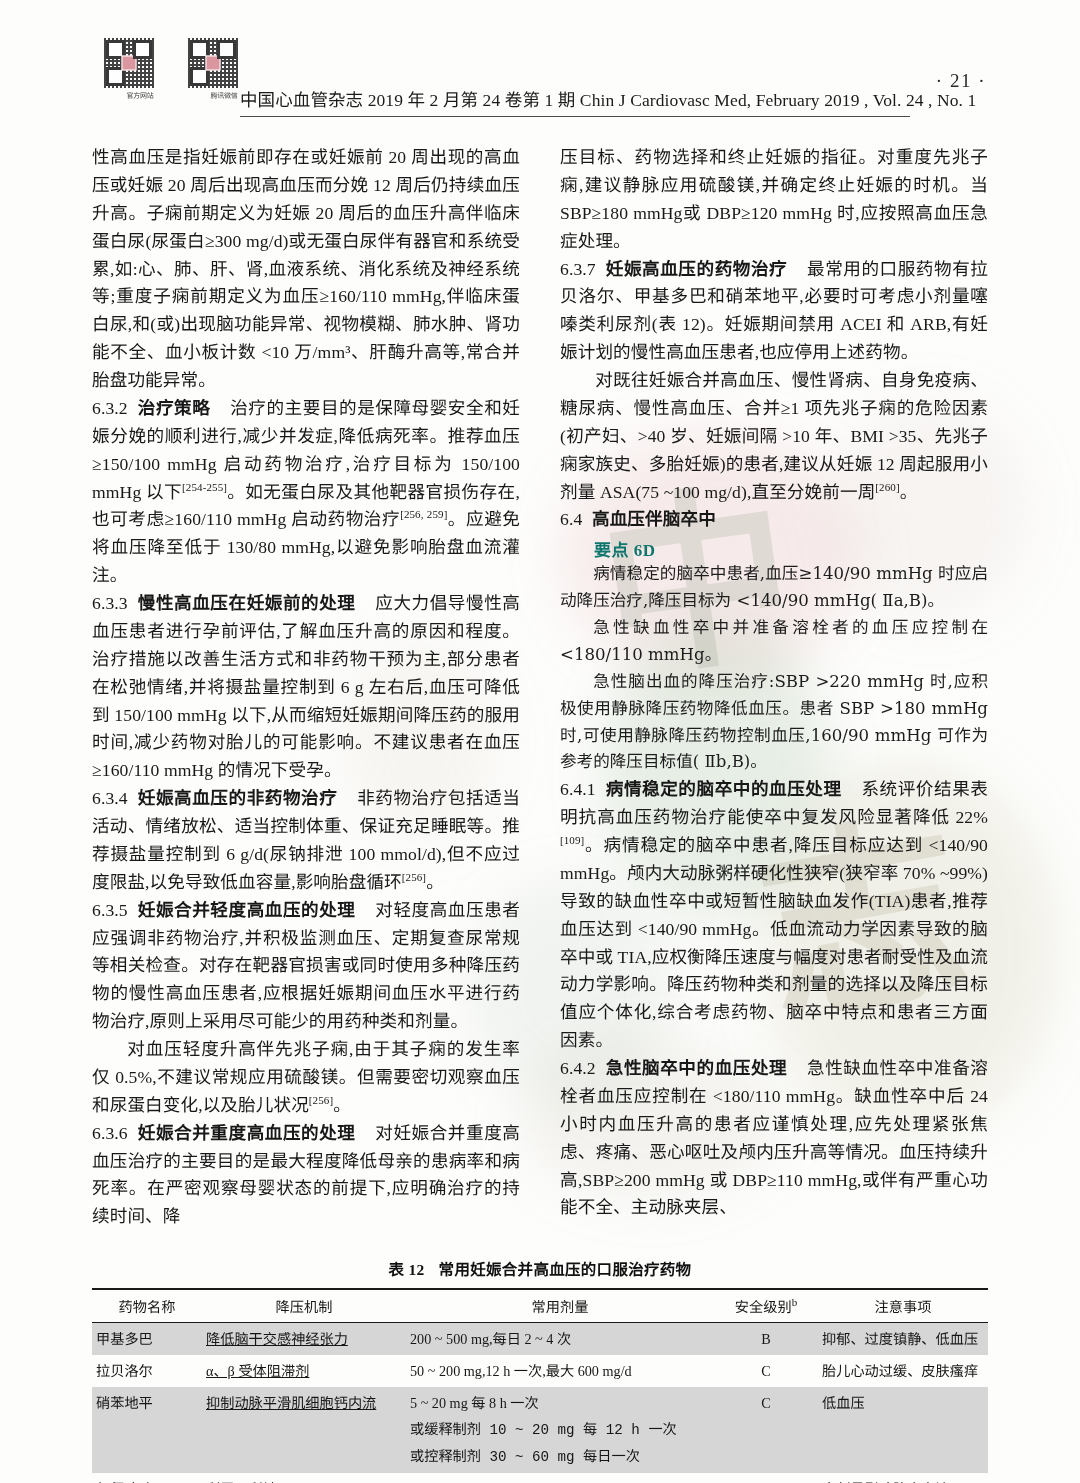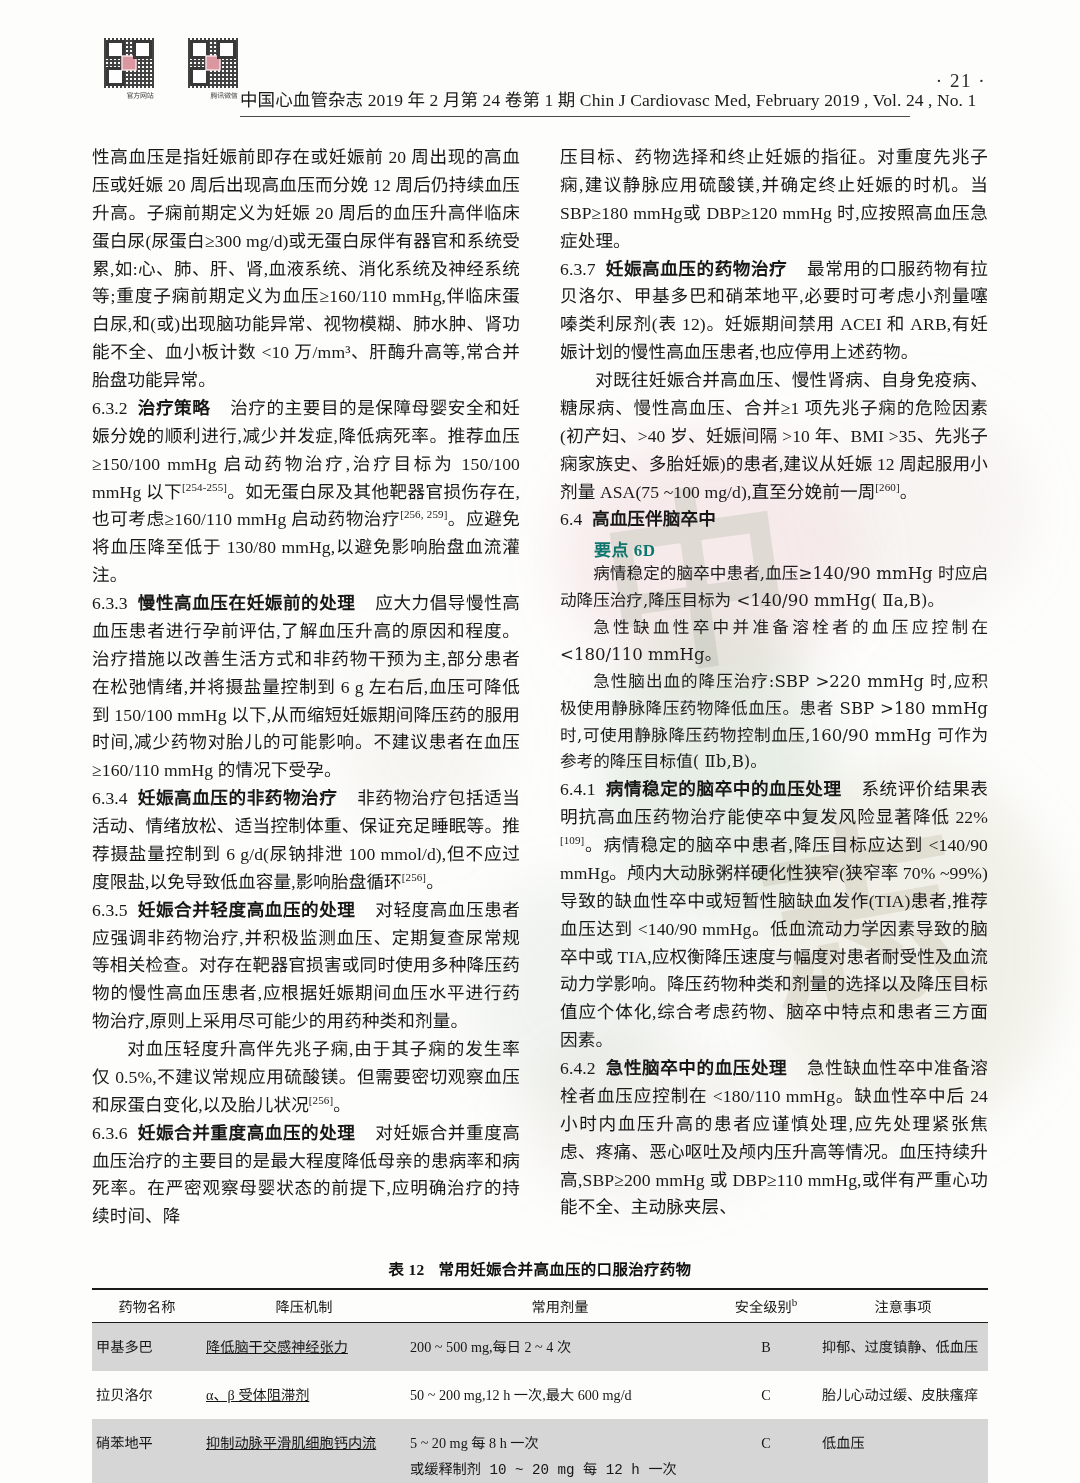--- a/index.html
+++ b/index.html
@@ -194,21 +194,21 @@
   }
   table.drugs thead th {
     font-weight: 400;
     padding: 6px 4px 6px 4px;
     border-top: 2.2px solid #1a1a1a;
     border-bottom: 1px solid #1a1a1a;
     text-align: center;
     white-space: nowrap;
   }
   table.drugs tbody td {
-    padding: 13px 4px;
+    padding: 5px 4px;
     vertical-align: top;
     line-height: 1.55;
   }
   table.drugs tbody tr.shaded td { background: #d6d6d6; }
   table.drugs tbody tr.lastrow td { border-bottom: 1.6px solid #1a1a1a; }
   td.c-name  { width: 102px; padding-left: 8px; white-space: nowrap; }
   td.c-mech  { width: 196px; text-decoration: underline; }
   td.c-dose  { width: 300px; }
   td.c-level { width: 96px; text-align: center; }
   td.c-note  { padding-left: 10px; }

